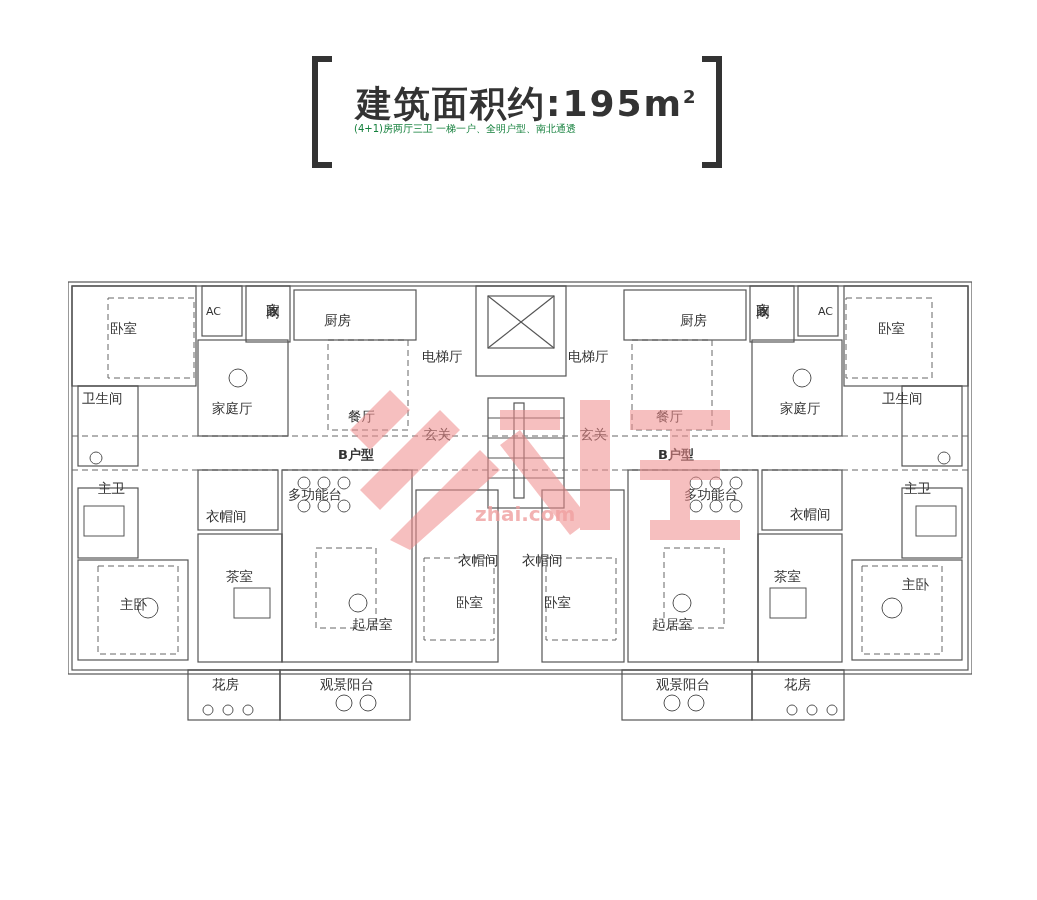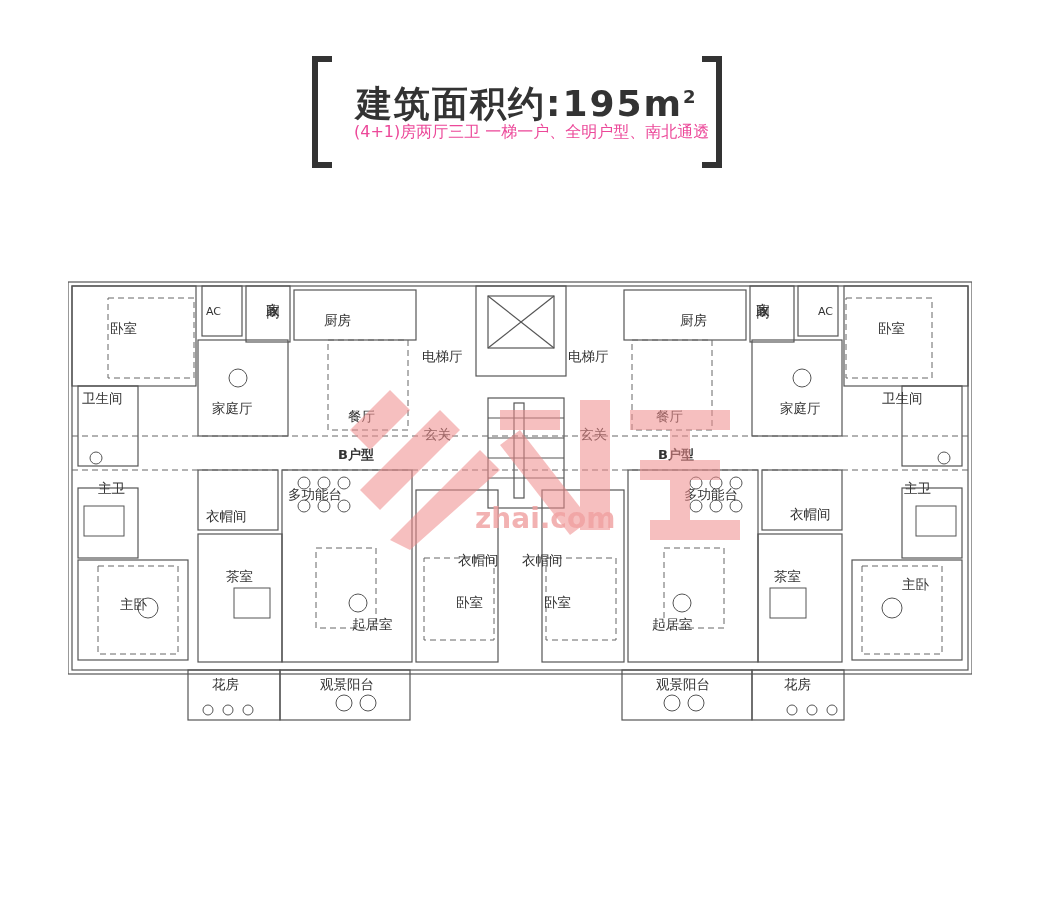--- a/index.html
+++ b/index.html
@@ -3,27 +3,27 @@
 <meta charset="utf-8">
 <style>
   html,body{margin:0;padding:0;background:#ffffff;}
   body{width:1037px;height:900px;position:relative;overflow:hidden;font-family:"DejaVu Sans","Liberation Sans",sans-serif;color:#333;}
   .header{position:absolute;left:312px;top:56px;width:410px;height:102px;}
   .bracket{position:absolute;top:0;width:14px;height:100px;border:6px solid #333;}
   .bracket.left{left:0;border-right:none;}
   .bracket.right{right:0;border-left:none;}
   .title{position:absolute;left:44px;top:24px;font-size:36px;font-weight:bold;color:#333;letter-spacing:2px;white-space:nowrap;}
   .title sup{font-size:18px;}
-  .subtitle{position:absolute;left:42px;top:66px;font-size:16px;color:#ec4899;white-space:nowrap;}
+  .subtitle{position:absolute;left:42px;top:66px;font-size:10px;color:#15803d;white-space:nowrap;}
   .plan{position:absolute;left:68px;top:278px;width:904px;height:446px;}
   .label{position:absolute;font-size:13.5px;color:#333;white-space:nowrap;line-height:1;}
   .label.v{writing-mode:vertical-rl;letter-spacing:1px;}
   .label.bold{font-weight:bold;font-size:13px;}
   .watermark{position:absolute;left:330px;top:370px;width:420px;height:180px;pointer-events:none;}
-  .wm-url{position:absolute;left:475px;top:502px;font-size:28px;font-weight:bold;color:#f0a0a0;opacity:0.8;letter-spacing:0px;}
+  .wm-url{position:absolute;left:475px;top:502px;font-size:20px;font-weight:bold;color:#f0a0a0;opacity:0.8;letter-spacing:0px;}
 </style>
 </head>
 <body>
 
 <div class="header">
   <div class="bracket left"></div>
   <div class="title"><span>建筑面积约:195m</span><sup>2</sup></div>
   <div class="subtitle">(4+1)房两厅三卫  一梯一户、全明户型、南北通透</div>
   <div class="bracket right"></div>
 </div>

